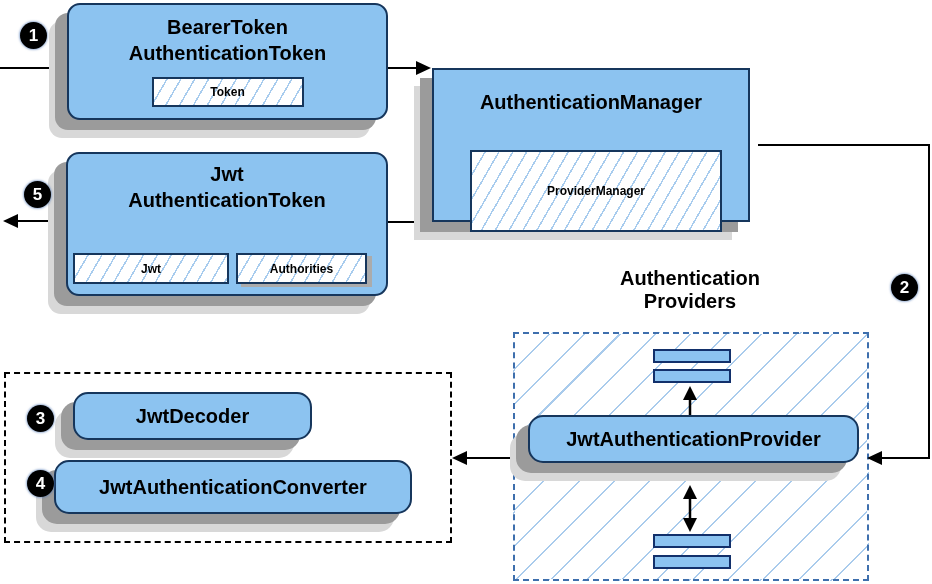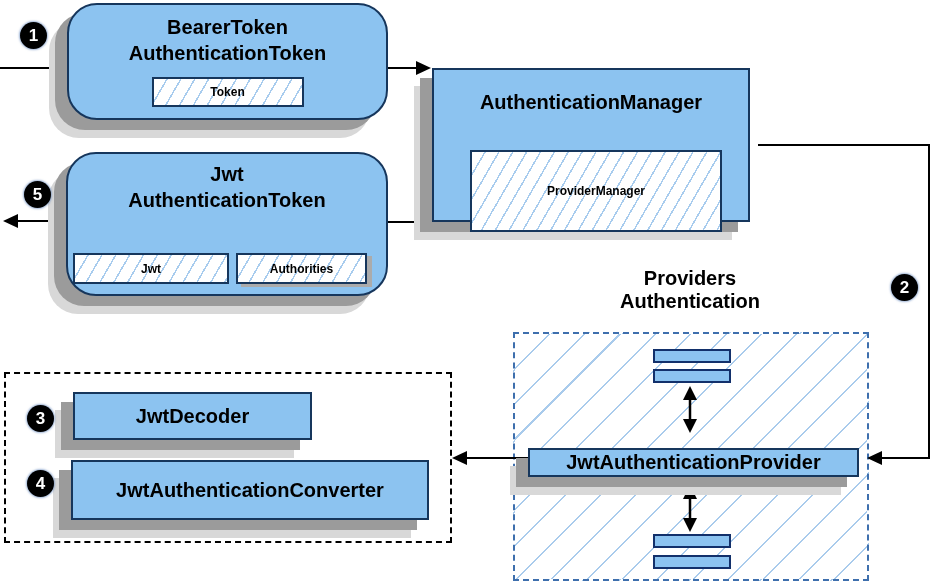--- a/index.html
+++ b/index.html
@@ -5,38 +5,38 @@
   html,body{margin:0;padding:0;background:#fff;}
   .canvas{
     position:relative;width:932px;height:584px;background:#fff;overflow:hidden;
     font-family:"Liberation Sans",sans-serif;color:#000;
   }
   .node{
     position:absolute;box-sizing:border-box;
     background:#8CC3F0;border:2px solid #16365C;
     font-weight:bold;font-size:20px;text-align:center;
   }
-  .rounded{border-radius:30px;}
+  .rounded{border-radius:13px;}
   .shadow{box-shadow:-12px 10px 0 #9B9B9B,-18px 18px 0 #D8D8D8;}
   .node-title{line-height:26px;font-weight:bold;}
   .field{
     box-sizing:border-box;border:2px solid #16365C;background:#fff;
     display:flex;align-items:center;justify-content:center;
     font-weight:bold;font-size:12px;
   }
   .hatch-fine{
     background-color:#fff;
     background-image:repeating-linear-gradient(120deg,rgba(0,0,0,0) 0,rgba(0,0,0,0) 10.5px,#A8CCEE 10.5px,#A8CCEE 12px);
     margin-top:25px;
   }
   .hatch-wide{
     background-color:#fff;
     background-image:repeating-linear-gradient(135deg,rgba(0,0,0,0) 0,rgba(0,0,0,0) 23.5px,#A9CBEC 23.5px,#A9CBEC 25px);
   }
-  .center-flex{display:flex;align-items:center;justify-content:center;}
+  .center-flex{display:flex;align-items:center;justify-content:center;border-radius:15px;}
   .group-dashed{
     position:absolute;box-sizing:border-box;border:2px dashed #000;background:#fff;
   }
   .group-providers{
     position:absolute;box-sizing:border-box;border:2px dashed #3E6FAD;
   }
   .providers-label{
     position:absolute;text-align:center;font-weight:bold;font-size:20px;line-height:23px;
   }
   .bar{
@@ -55,22 +55,22 @@
 </head>
 <body>
 
 <div class="canvas">
 
   <div class="group-dashed layer-bottom" style="left:4px;top:372px;width:448px;height:171px;"></div>
 
   <div class="group-providers hatch-wide layer-bottom" style="left:513px;top:332px;width:356px;height:249px;"></div>
 
   <div class="providers-label layer-bottom" style="left:590px;top:267px;width:200px;">
+    <div>Authentication</div>
     <div>Providers</div>
-    <div>Authentication</div>
   </div>
 
   <svg class="connectors" width="932" height="584" viewBox="0 0 932 584">
 
     <line x1="0" y1="68" x2="66" y2="68" stroke="#000" stroke-width="2"></line>
 
     <line x1="388" y1="68" x2="417" y2="68" stroke="#000" stroke-width="2"></line>
     <polygon points="431,68 416,61 416,75" fill="#000"></polygon>
 
     <line x1="388" y1="222" x2="432" y2="222" stroke="#000" stroke-width="2"></line>
@@ -112,23 +112,23 @@
       <div>AuthenticationToken</div>
     </div>
     <div style="position:absolute;left:5px;top:74px;display:flex;gap:7px;">
       <div class="field hatch-fine" style="width:156px;height:31px;">Jwt</div>
       <div class="field hatch-fine" style="width:131px;height:31px;box-shadow:5px 3px 0 #ABABAB;">Authorities</div>
     </div>
   </div>
 
   <div class="node shadow center-flex layer-top" style="left:73px;top:392px;width:239px;height:48px;">JwtDecoder</div>
 
-  <div class="node shadow center-flex layer-top" style="left:71px;top:460px;width:358px;height:60px;">JwtAuthenticationConverter</div>
+  <div class="node shadow center-flex layer-top" style="left:54px;top:460px;width:358px;height:54px;">JwtAuthenticationConverter</div>
 
-  <div class="node shadow center-flex layer-top" style="left:528px;top:448px;width:331px;height:29px;">JwtAuthenticationProvider</div>
+  <div class="node shadow center-flex layer-top" style="left:528px;top:415px;width:331px;height:48px;">JwtAuthenticationProvider</div>
 
   <div class="bar layer-top" style="left:653px;top:349px;"></div>
   <div class="bar layer-top" style="left:653px;top:369px;"></div>
   <div class="bar layer-top" style="left:653px;top:534px;"></div>
   <div class="bar layer-top" style="left:653px;top:555px;"></div>
 
   <div class="badge layer-top" style="left:20px;top:22px;">1</div>
   <div class="badge layer-top" style="left:891px;top:274px;">2</div>
   <div class="badge layer-top" style="left:27px;top:405px;">3</div>
   <div class="badge layer-top" style="left:27px;top:470px;">4</div>

